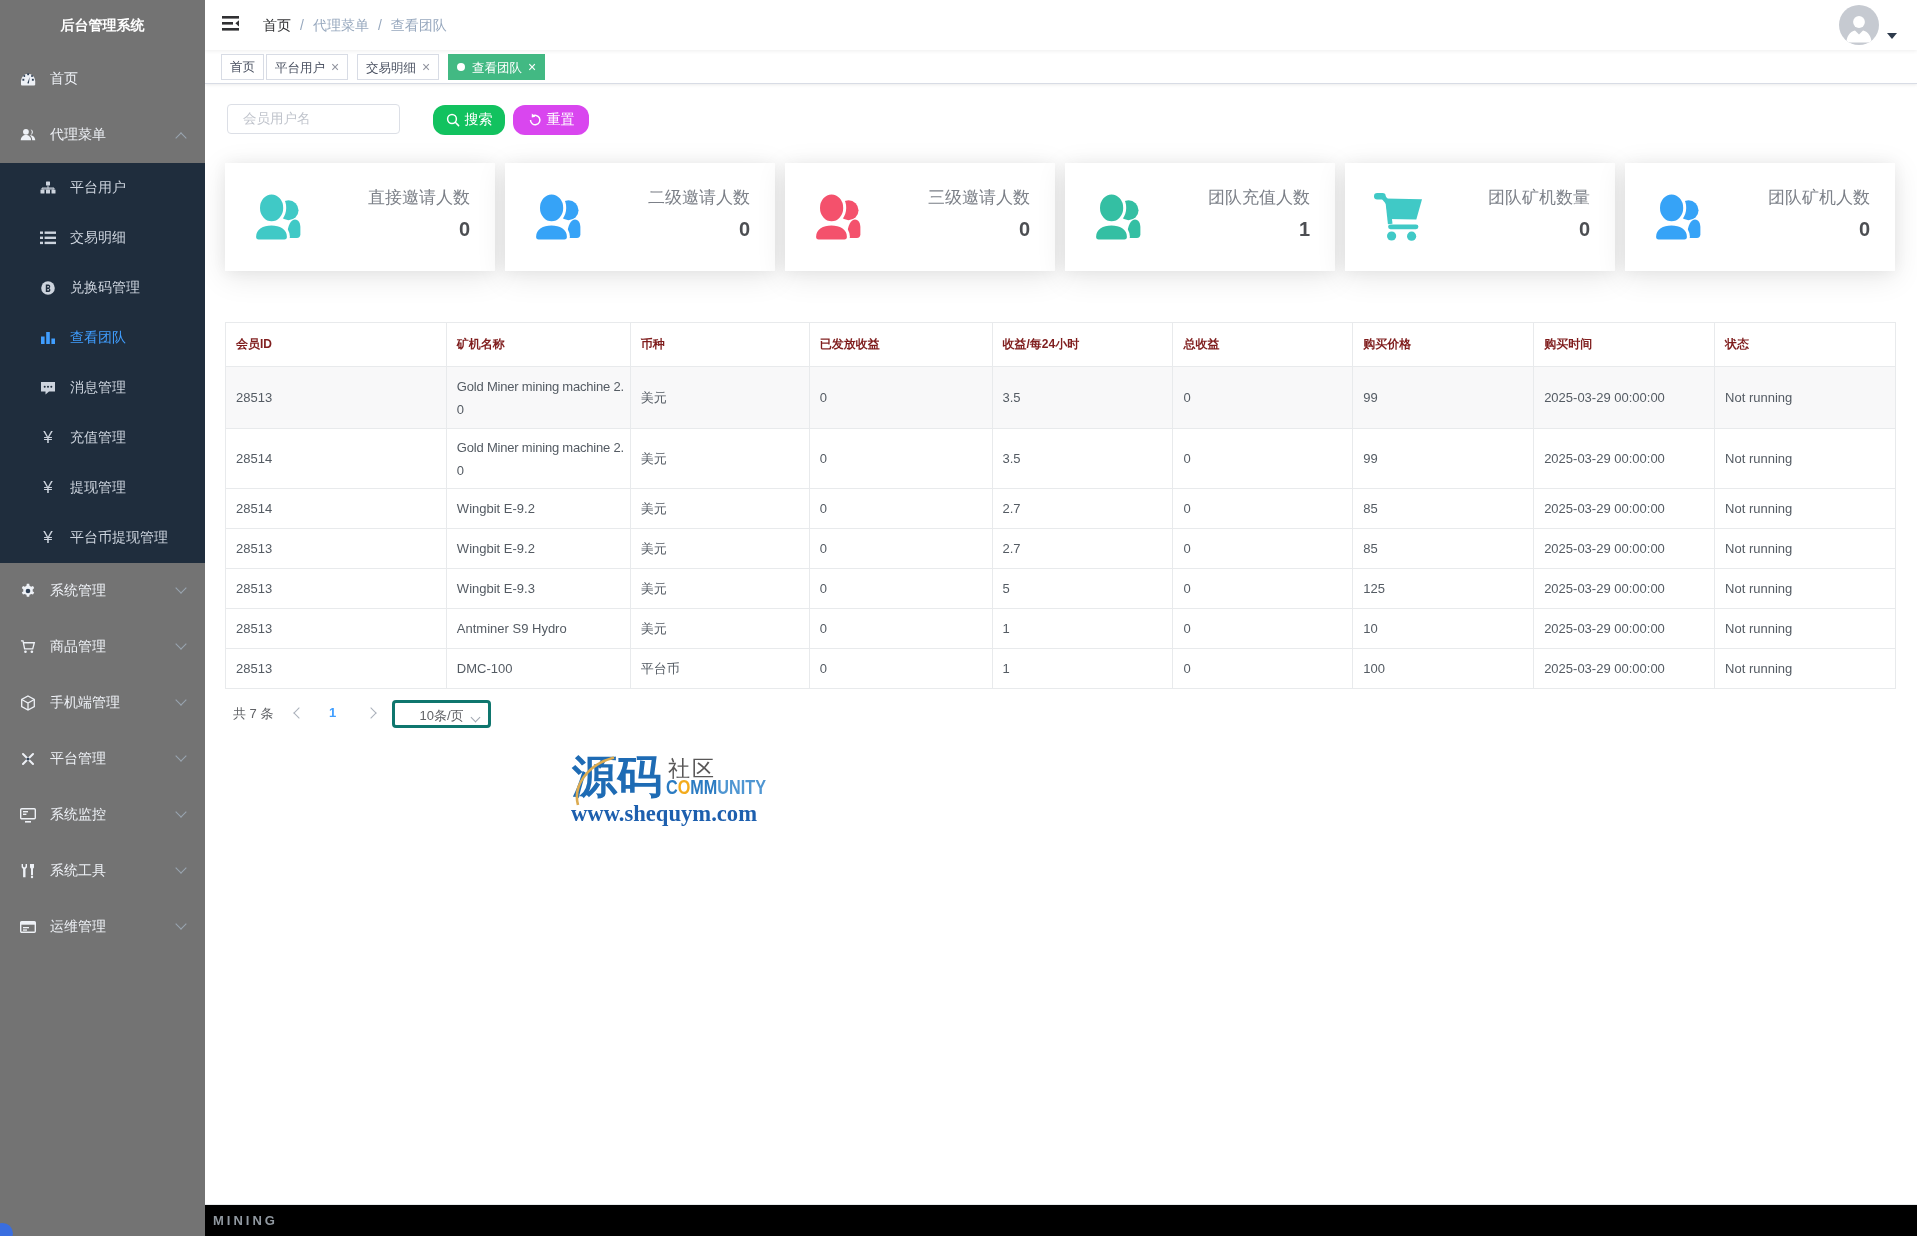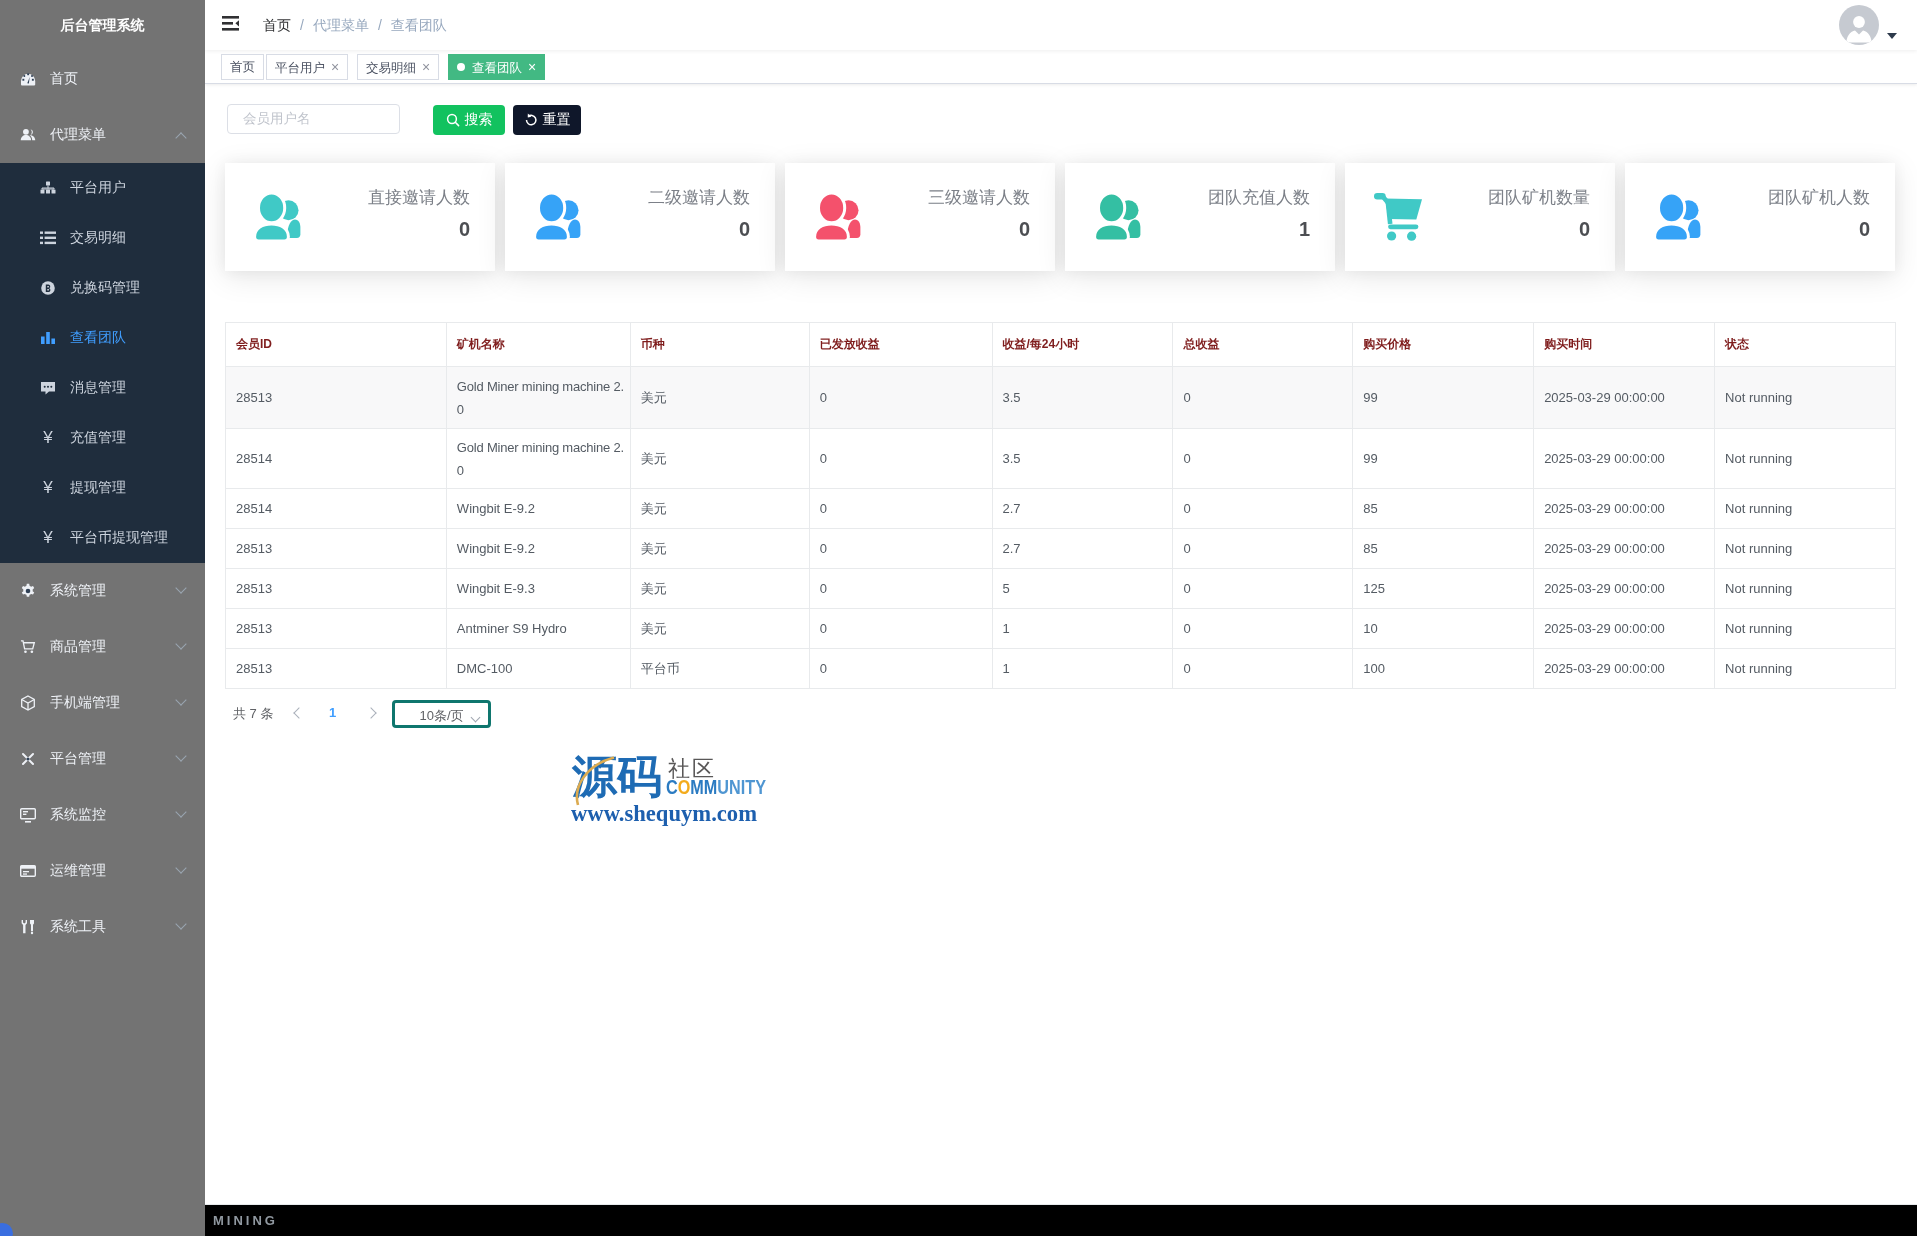--- a/index.html
+++ b/index.html
@@ -31,23 +31,23 @@
 .acaret { position:absolute; right:20px; top:33px; width:0; height:0; border:5px solid transparent; border-top:6px solid #2d3a4b; }
 .tabsbar { position:relative; z-index:2; height:34px; background:#fff; border-bottom:1px solid #d8dce5; box-shadow:0 1px 3px rgba(0,0,0,.08); }
 .tag { position:absolute; top:4px; height:26px; line-height:24px; border:1px solid #d8dce5; background:#fff; color:#495060; font-size:12.5px; padding:0 8px; }
 .tag .x { color:#90939e; font-size:14px; margin-left:6px; }
 .tag.on { background:#42b983; border-color:#42b983; color:#fff; }
 .tag.on .dot { display:inline-block; width:8px; height:8px; border-radius:50%; background:#fff; margin-right:7px; position:relative; top:-1px; }
 .tag.on .x { color:#fff; }
 
 .content { position:relative; background:#fff; height:1120px; }
 .inp { position:absolute; left:22px; top:20px; width:173px; height:30px; border:1px solid #dcdfe6; border-radius:4px; background:#fff; color:#c0c4cc; font-size:13.5px; line-height:28px; padding-left:15px; }
-.btn { position:absolute; top:21px; height:30px; border:none; border-radius:4px; color:#fff; font-size:14px; display:flex; align-items:center; justify-content:center; }
+.btn { position:absolute; top:21px; height:30px; border:none; border-radius:12px; color:#fff; font-size:14px; display:flex; align-items:center; justify-content:center; }
 .btn-s { left:228px; width:72px; background:#12c25f; }
-.btn-r { left:308px; width:68px; background:#0f172a; }
+.btn-r { left:308px; width:76px; background:#d946ef; }
 .btn svg { margin-right:5px; }
 
 .card { position:absolute; top:79px; width:270px; height:108px; background:#fff; box-shadow:0 6px 28px rgba(0,0,0,.10), 0 0 14px rgba(0,0,0,.05); }
 .card .cic { position:absolute; left:29px; top:30px; }
 .card .t { position:absolute; right:25px; top:23px; font-size:17px; color:#7c8088;margin-left:8px; }
 .card .n { position:absolute; right:25px; top:55px; font-size:20px; font-weight:bold; color:#4c4e52; }
 
 table.tb { position:absolute; left:20px; top:238px; width:1671px; border-collapse:collapse; font-size:13px; color:#545b63; }
 .tb th, .tb td { border:1px solid #e8eaec; text-align:left; font-weight:normal; padding:0 0 0 10px; }
 .tb th { height:44px; color:#7f1d1d; font-weight:bold; font-size:12px; }
@@ -199,38 +199,38 @@
         <svg width="16" height="15" viewBox="0 0 16 15">
           <rect x="0.7" y="0.7" width="14.6" height="10" rx="1" fill="none" stroke="#eef1f6" stroke-width="1.4"></rect>
           <rect x="3" y="3" width="5" height="1.4" fill="#eef1f6"></rect>
           <rect x="3" y="5.6" width="3.4" height="1.4" fill="#eef1f6"></rect>
           <rect x="5" y="13" width="6" height="1.6" fill="#eef1f6"></rect>
         </svg>
       </span>系统监控<span class="arrow">
         <span class="caret-dn"></span>
       </span></div>
   <div class="mi"><span class="ic">
+        <svg width="16" height="16" viewBox="0 0 16 16">
+          <g fill="#eef1f6">
+            <path d="M1.6 1 1.6 4.2 3.1 6 3.1 14.2 5.5 14.2 5.5 6 7 4.2 7 1 5.6 1 5.6 3.6 4.3 4.6 3 3.6 3 1z"></path>
+            <path d="M10 1 14 1 14 4.6 13 5.8 13 12.2 11 12.2 11 5.8 10 4.6z"></path>
+            <circle cx="12" cy="14" r="1.2"></circle>
+          </g>
+        </svg>
+      </span>系统工具<span class="arrow">
+        <span class="caret-dn"></span>
+      </span></div>
+  <div class="mi"><span class="ic">
         <svg width="16" height="15" viewBox="0 0 16 15">
           <rect x="0.7" y="1.7" width="14.6" height="10.6" rx="1" fill="none" stroke="#eef1f6" stroke-width="1.4"></rect>
           <rect x="0.7" y="1.7" width="14.6" height="3" fill="#eef1f6"></rect>
           <rect x="3" y="7" width="6" height="1.3" fill="#eef1f6"></rect>
           <rect x="3" y="9.4" width="4" height="1.3" fill="#eef1f6"></rect>
         </svg>
       </span>运维管理<span class="arrow">
-        <span class="caret-dn"></span>
-      </span></div>
-  <div class="mi"><span class="ic">
-        <svg width="16" height="16" viewBox="0 0 16 16">
-          <g fill="#eef1f6">
-            <path d="M1.6 1 1.6 4.2 3.1 6 3.1 14.2 5.5 14.2 5.5 6 7 4.2 7 1 5.6 1 5.6 3.6 4.3 4.6 3 3.6 3 1z"></path>
-            <path d="M10 1 14 1 14 4.6 13 5.8 13 12.2 11 12.2 11 5.8 10 4.6z"></path>
-            <circle cx="12" cy="14" r="1.2"></circle>
-          </g>
-        </svg>
-      </span>系统工具<span class="arrow">
         <span class="caret-dn"></span>
       </span></div>
   <div class="corner"></div>
 </aside>
 
 <div class="main">
   <div class="topbar">
     <span class="hamb"><svg width="17" height="15" viewBox="0 0 17 15">
           <g fill="#303133">
             <rect x="0" y="0" width="17" height="2.6"></rect>

